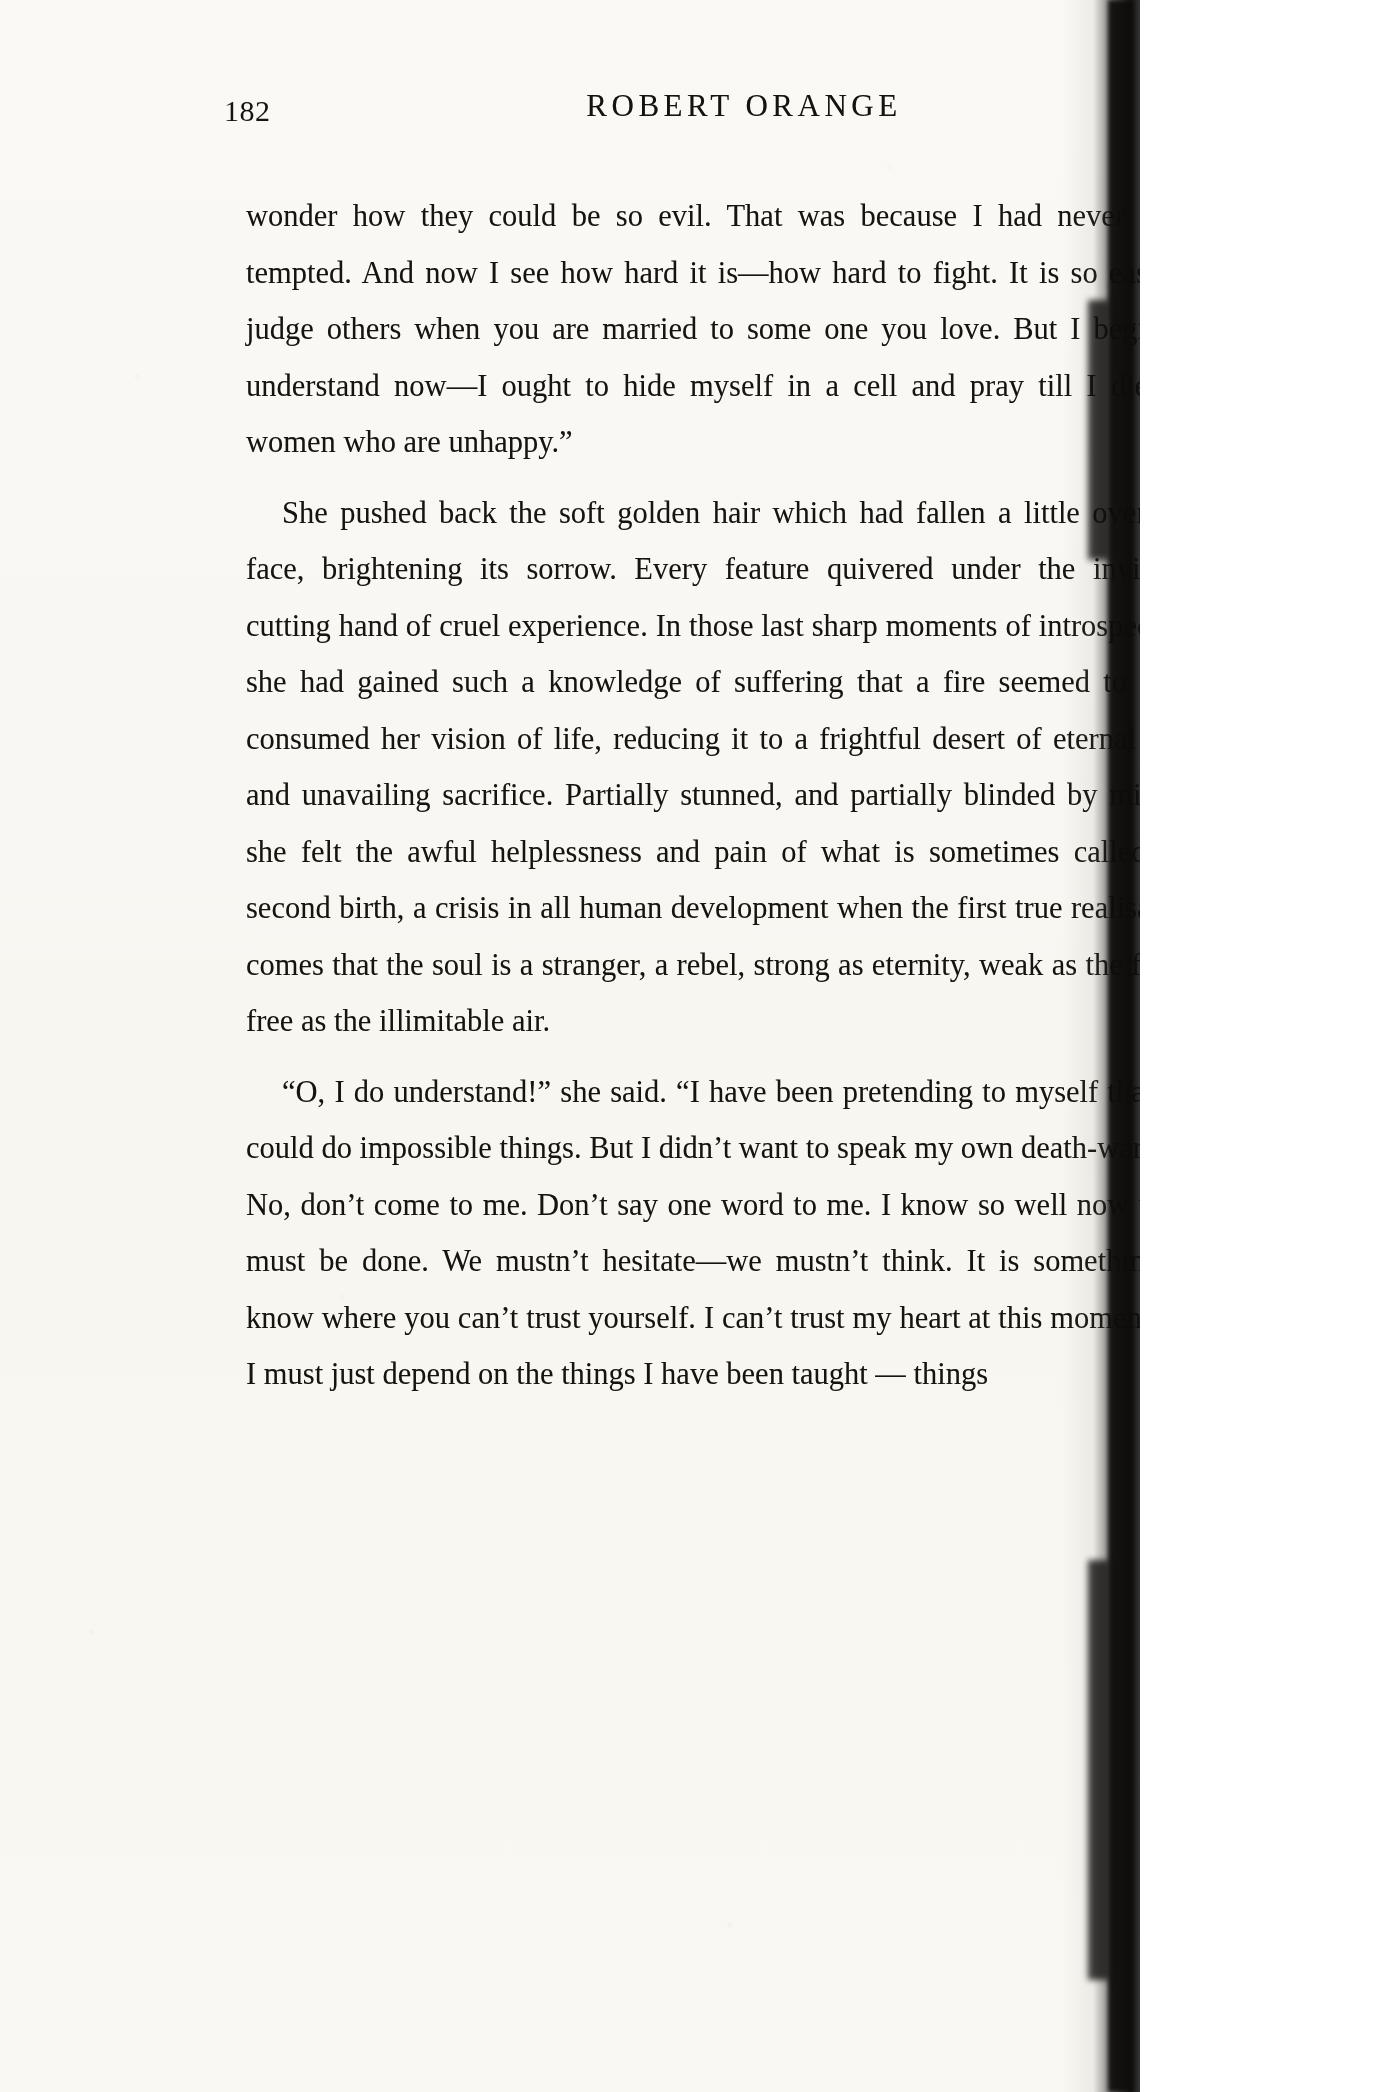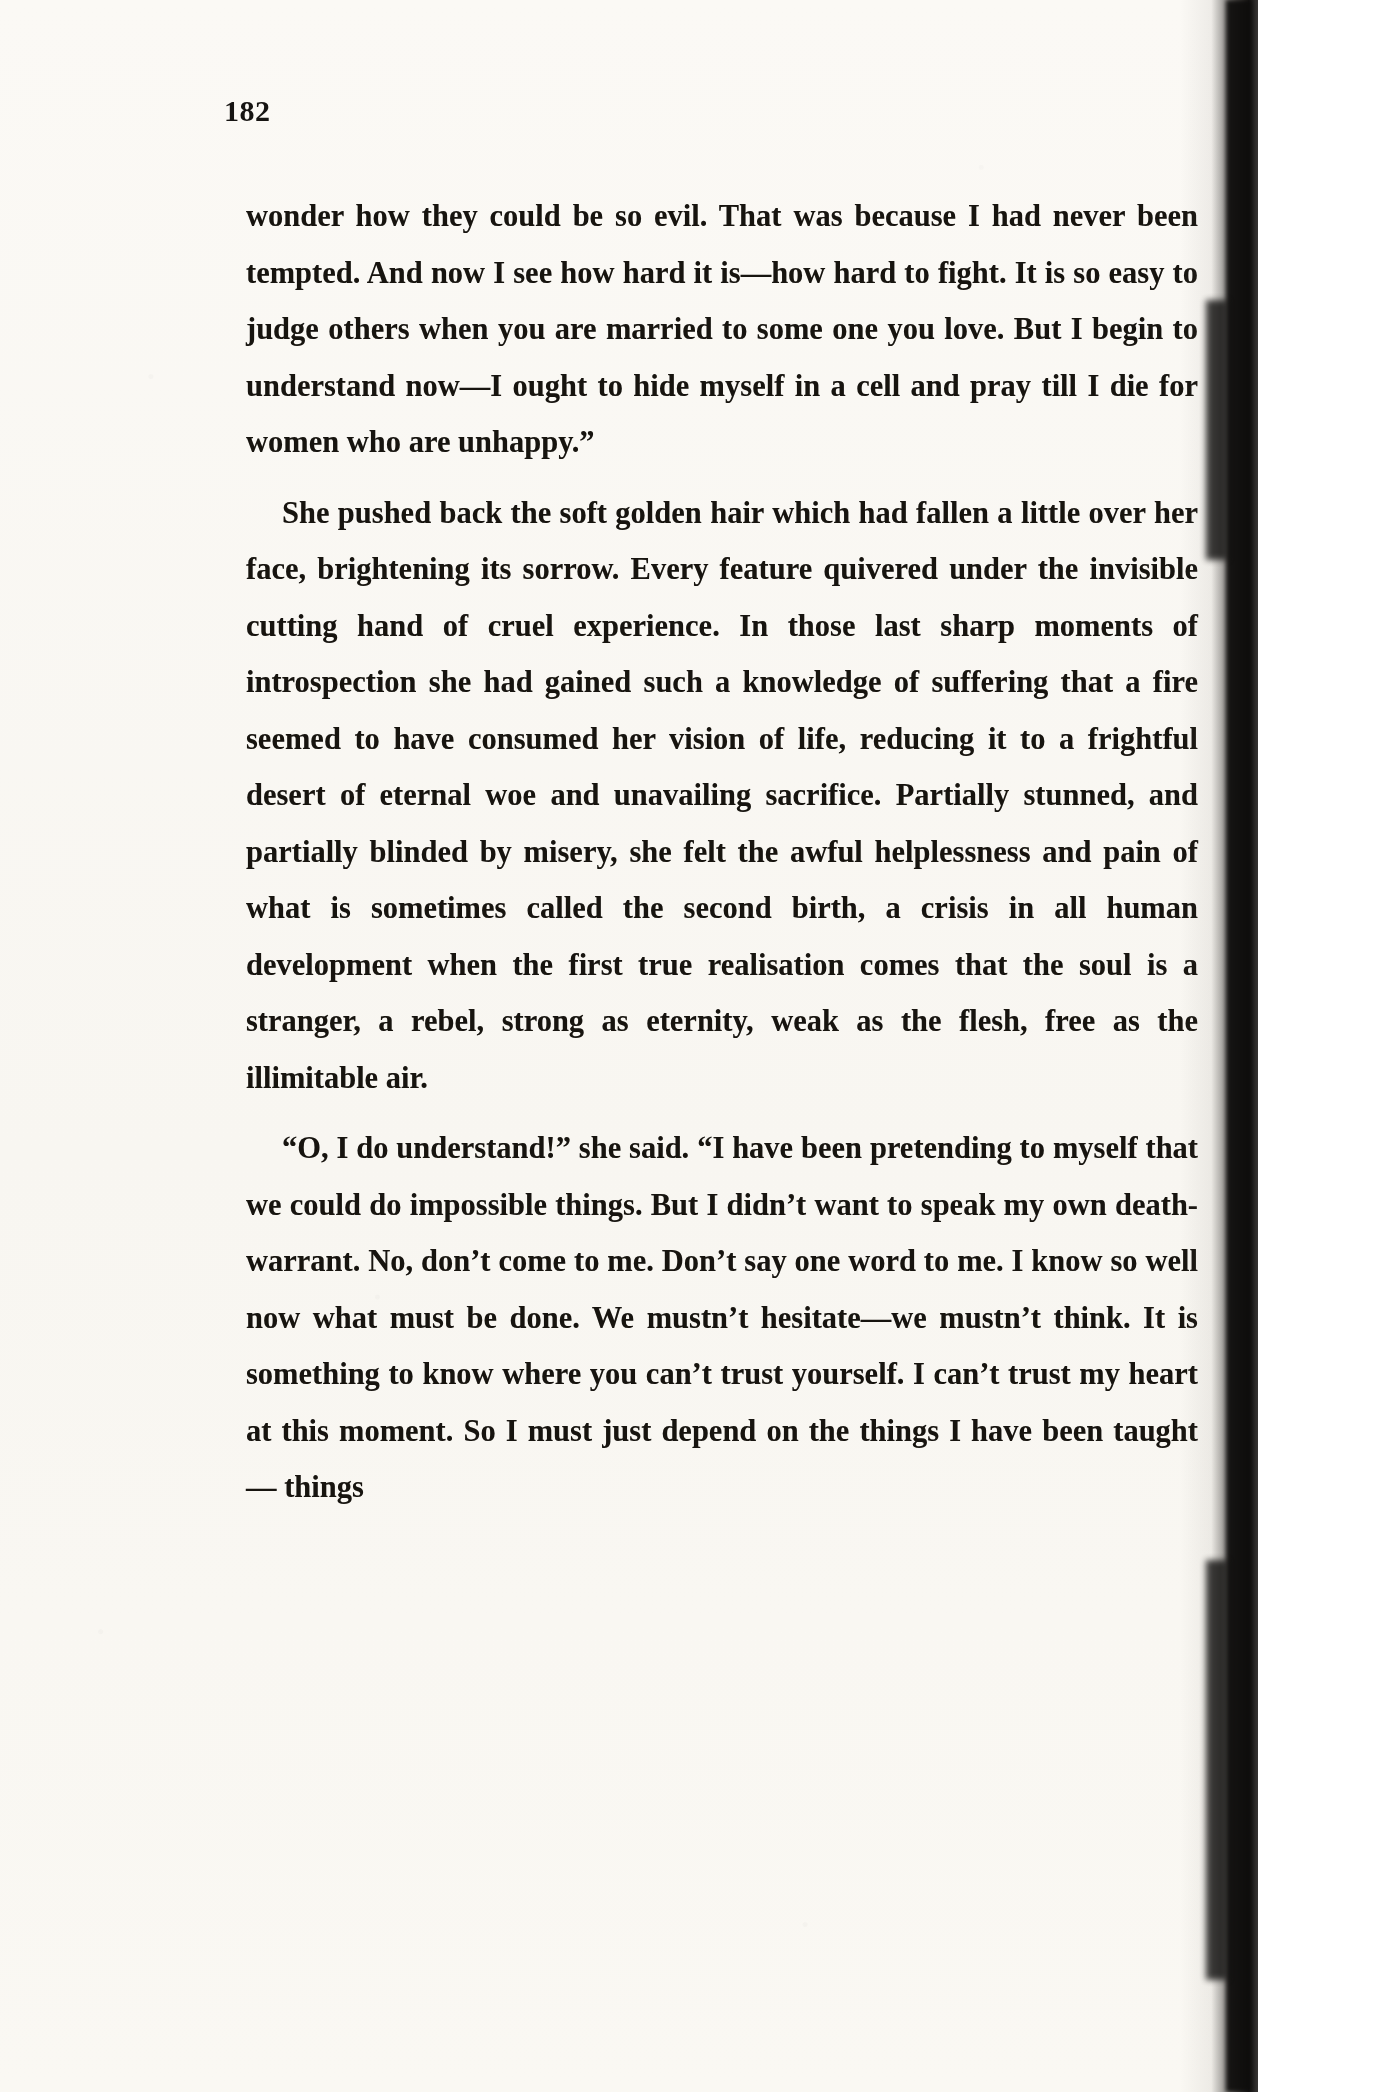--- a/index.html
+++ b/index.html
@@ -5,25 +5,24 @@
   html, body {
     margin: 0;
     padding: 0;
     background: #ffffff;
   }
   body {
     font-family: "Liberation Serif", serif;
   }
   .page {
     position: relative;
-    width: 1258px;
+    width: 1140px;
     height: 2092px;
     background: #0ea5e9;
     overflow: hidden;
-    font-weight: bold;
   }
   
   .paper-tone {
     position: absolute;
     inset: 0;
     background:
       radial-gradient(circle at 12% 18%, rgba(0,0,0,0.02) 0 2px, transparent 3px),
       radial-gradient(circle at 30% 62%, rgba(0,0,0,0.02) 0 2px, transparent 3px),
       radial-gradient(circle at 78% 8%, rgba(0,0,0,0.015) 0 2px, transparent 3px),
       radial-gradient(circle at 64% 92%, rgba(0,0,0,0.02) 0 2px, transparent 3px),
@@ -120,20 +119,21 @@
 </head>
 <body>
 
 <div class="page">
   <div class="paper-tone"></div>
 
   <div class="content">
 
     <div class="header">
       <div class="folio">182</div>
+      <div class="running-head">ROBERT ORANGE</div>
     </div>
 
     <div class="body-text">
       <p class="para cont">wonder how they could be so evil.  That was because I had never been tempted.  And now I see how hard it is—how hard to fight.  It is so easy to judge others when you are married to some one you love.  But I begin to understand now—I ought to hide myself in a cell and pray till I die for women who are unhappy.”</p>
       <p class="para indent">She pushed back the soft golden hair which had fallen a little over her face, brightening its sorrow. Every feature quivered under the invisible cutting hand of cruel experience.  In those last sharp moments of introspection she had gained such a knowledge of suffering that a fire seemed to have consumed her vision of life, reducing it to a frightful desert of eternal woe and unavailing sacrifice.  Partially stunned, and partially blinded by misery, she felt the awful helplessness and pain of what is sometimes called the second birth, a crisis in all human development when the first true realisation comes that the soul is a stranger, a rebel, strong as eternity, weak as the flesh, free as the illimitable air.</p>
       <p class="para indent">“O, I do understand!” she said.  “I have been pretending to myself that we could do impossible things.  But I didn’t want to speak my own death-warrant.  No, don’t come to me.  Don’t say one word to me.  I know so well now what must be done.  We mustn’t hesitate—we mustn’t think.  It is something to know where you can’t trust yourself.  I can’t trust my heart at this moment.  So I must just depend on the things I have been taught — things</p>
     </div>
 
   </div>
 

